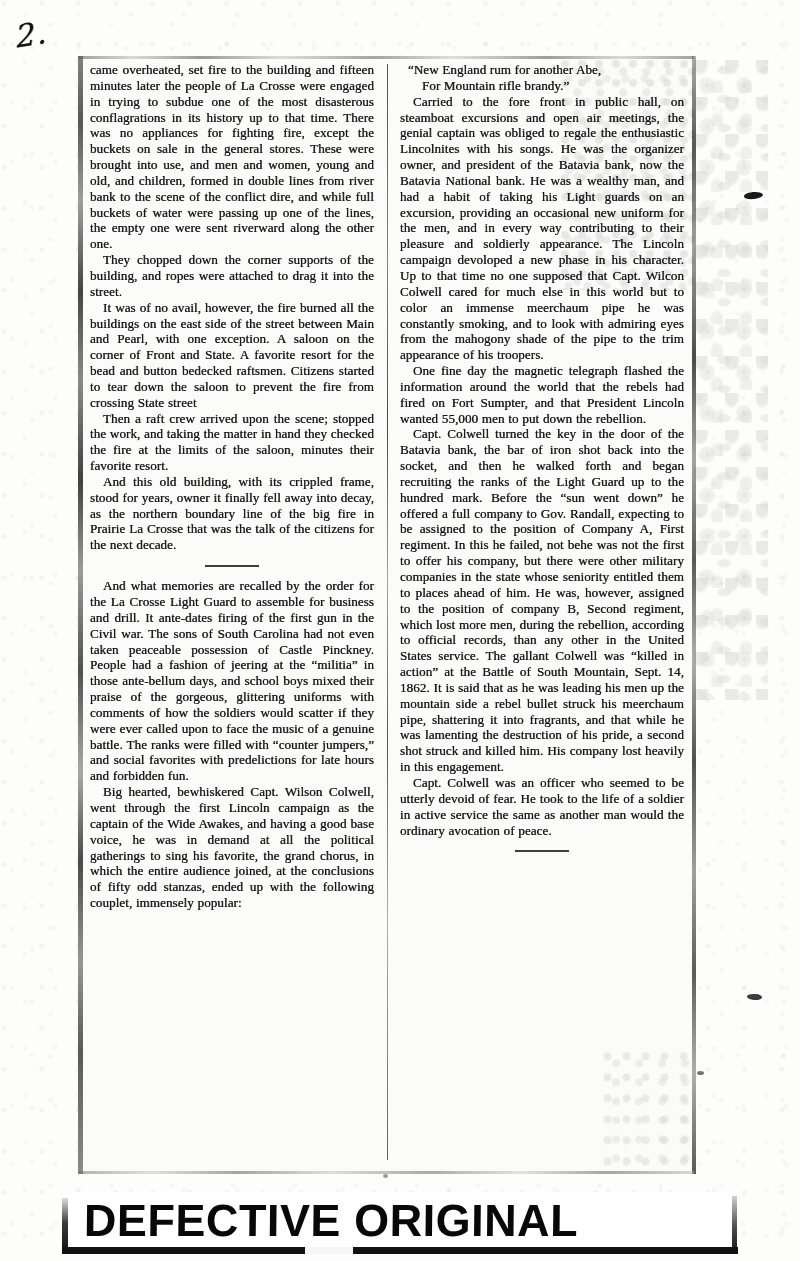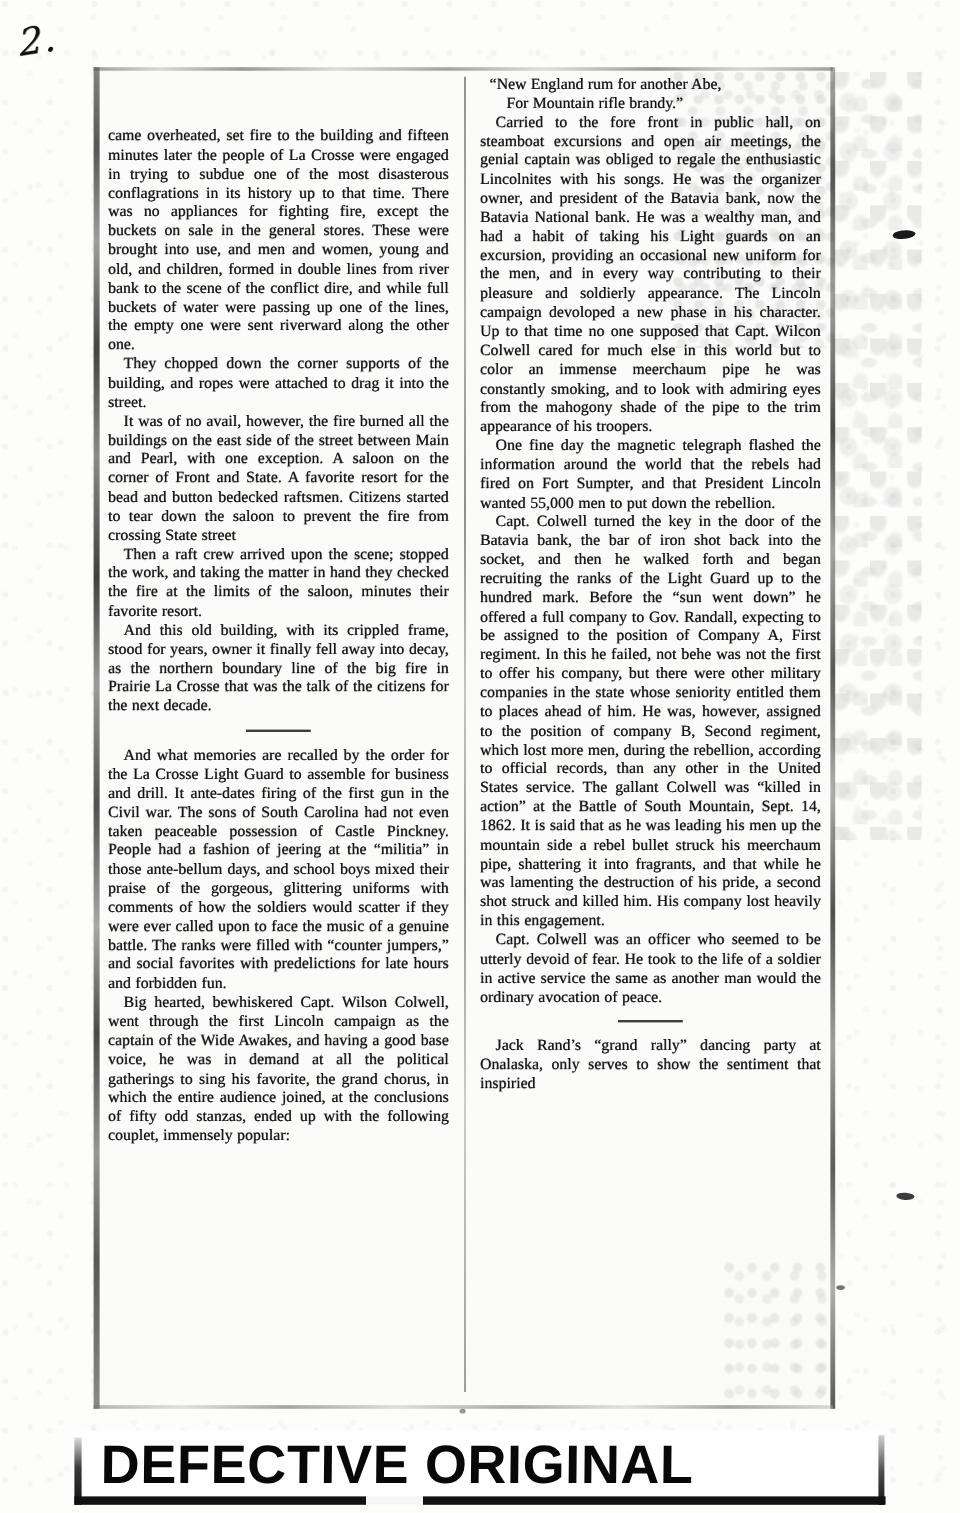--- a/index.html
+++ b/index.html
@@ -131,21 +131,21 @@
     font-size: 13.1px;
     line-height: 15.85px;
     color: #16161a;
     text-align: justify;
     text-indent: 13px;
     letter-spacing: .05px;
     word-spacing: .4px;
     -webkit-font-smoothing: none;
     text-shadow: .35px 0 .4px rgba(0,0,0,.55), -.25px .25px .35px rgba(40,40,40,.28);
   }
-  .para.noindent { text-indent: 0; margin-top: 43px; }
+  .para.noindent { text-indent: 0; }
   .para.verse {
     text-indent: 8px;
     text-align: left;
     word-spacing: .2px;
   }
   .para.verse .vl2 { display: block; text-indent: 22px; }
 
   
   .sep {
     width: 54px;
@@ -308,21 +308,20 @@
       <div class="column right">
         <p class="para verse"><span class="vl1">“New England rum for another Abe,</span><span class="vl2">For Mountain rifle brandy.”</span></p>
 
         <p class="para">Carried to the fore front in public hall, on steamboat excursions and open air meetings, the genial captain was obliged to regale the enthusiastic Lincolnites with his songs. He was the organizer owner, and president of the Batavia bank, now the Batavia National bank. He was a wealthy man, and had a habit of taking his Light guards on an excursion, providing an occasional new uniform for the men, and in every way contributing to their pleasure and soldierly appearance. The Lincoln campaign devoloped a new phase in his character. Up to that time no one supposed that Capt. Wilcon Colwell cared for much else in this world but to color an immense meerchaum pipe he was constantly smoking, and to look with admiring eyes from the mahogony shade of the pipe to the trim appearance of his troopers.</p>
         <p class="para">One fine day the magnetic telegraph flashed the information around the world that the rebels had fired on Fort Sumpter, and that President Lincoln wanted 55,000 men to put down the rebellion.</p>
         <p class="para">Capt. Colwell turned the key in the door of the Batavia bank, the bar of iron shot back into the socket, and then he walked forth and began recruiting the ranks of the Light Guard up to the hundred mark. Before the “sun went down” he offered a full company to Gov. Randall, expecting to be assigned to the position of Company A, First regiment. In this he failed, not behe was not the first to offer his company, but there were other military companies in the state whose seniority entitled them to places ahead of him. He was, however, assigned to the position of company B, Second regiment, which lost more men, during the rebellion, according to official records, than any other in the United States service. The gallant Colwell was “killed in action” at the Battle of South Mountain, Sept. 14, 1862. It is said that as he was leading his men up the mountain side a rebel bullet struck his meerchaum pipe, shattering it into fragrants, and that while he was lamenting the destruction of his pride, a second shot struck and killed him. His company lost heavily in this engagement.</p>
         <p class="para">Capt. Colwell was an officer who seemed to be utterly devoid of fear. He took to the life of a soldier in active service the same as another man would the ordinary avocation of peace.</p>
 
         <div class="sep"></div>
 
-        <p class="para">Jack Rand’s “grand rally” dancing party at Onalaska, only serves to show the sentiment that inspiried</p>
       </div>
 
     </div>
   </div>
 
   <div id="margin-mottle"></div>
   <div id="smudge-topright"></div>
   <div id="smudge-rightmid"></div>
 
   <div class="blot" id="blot-1"></div>

